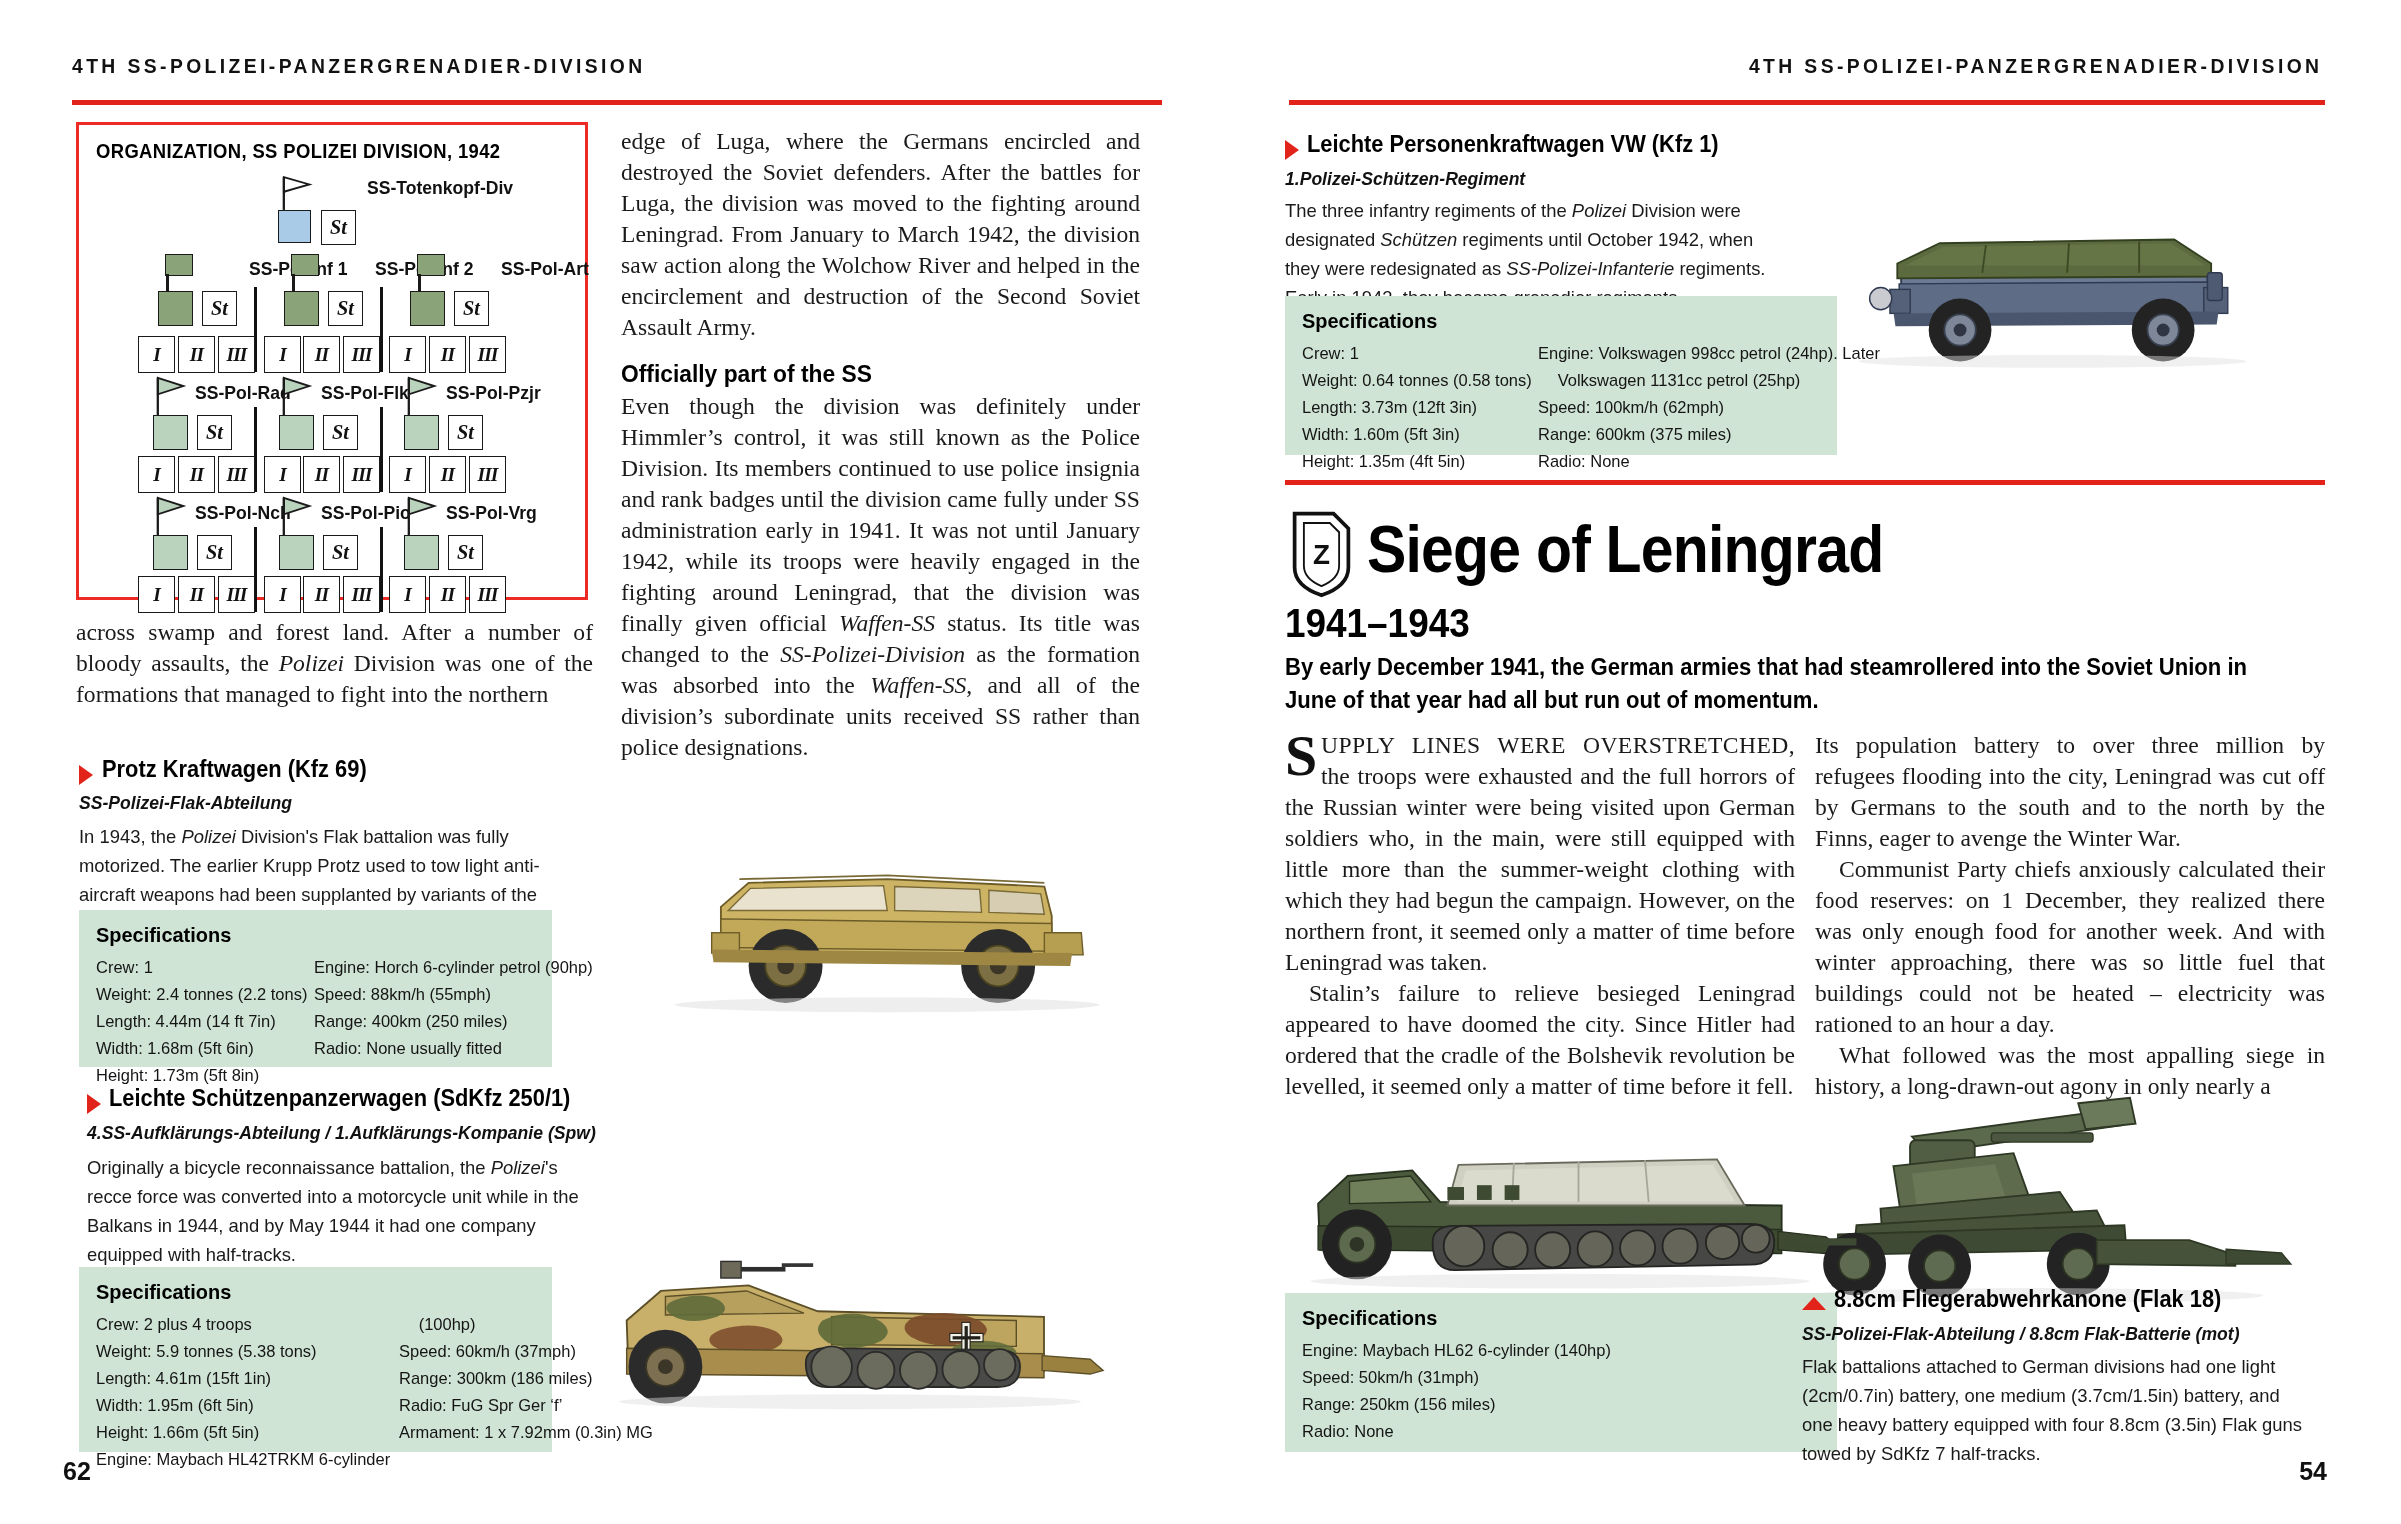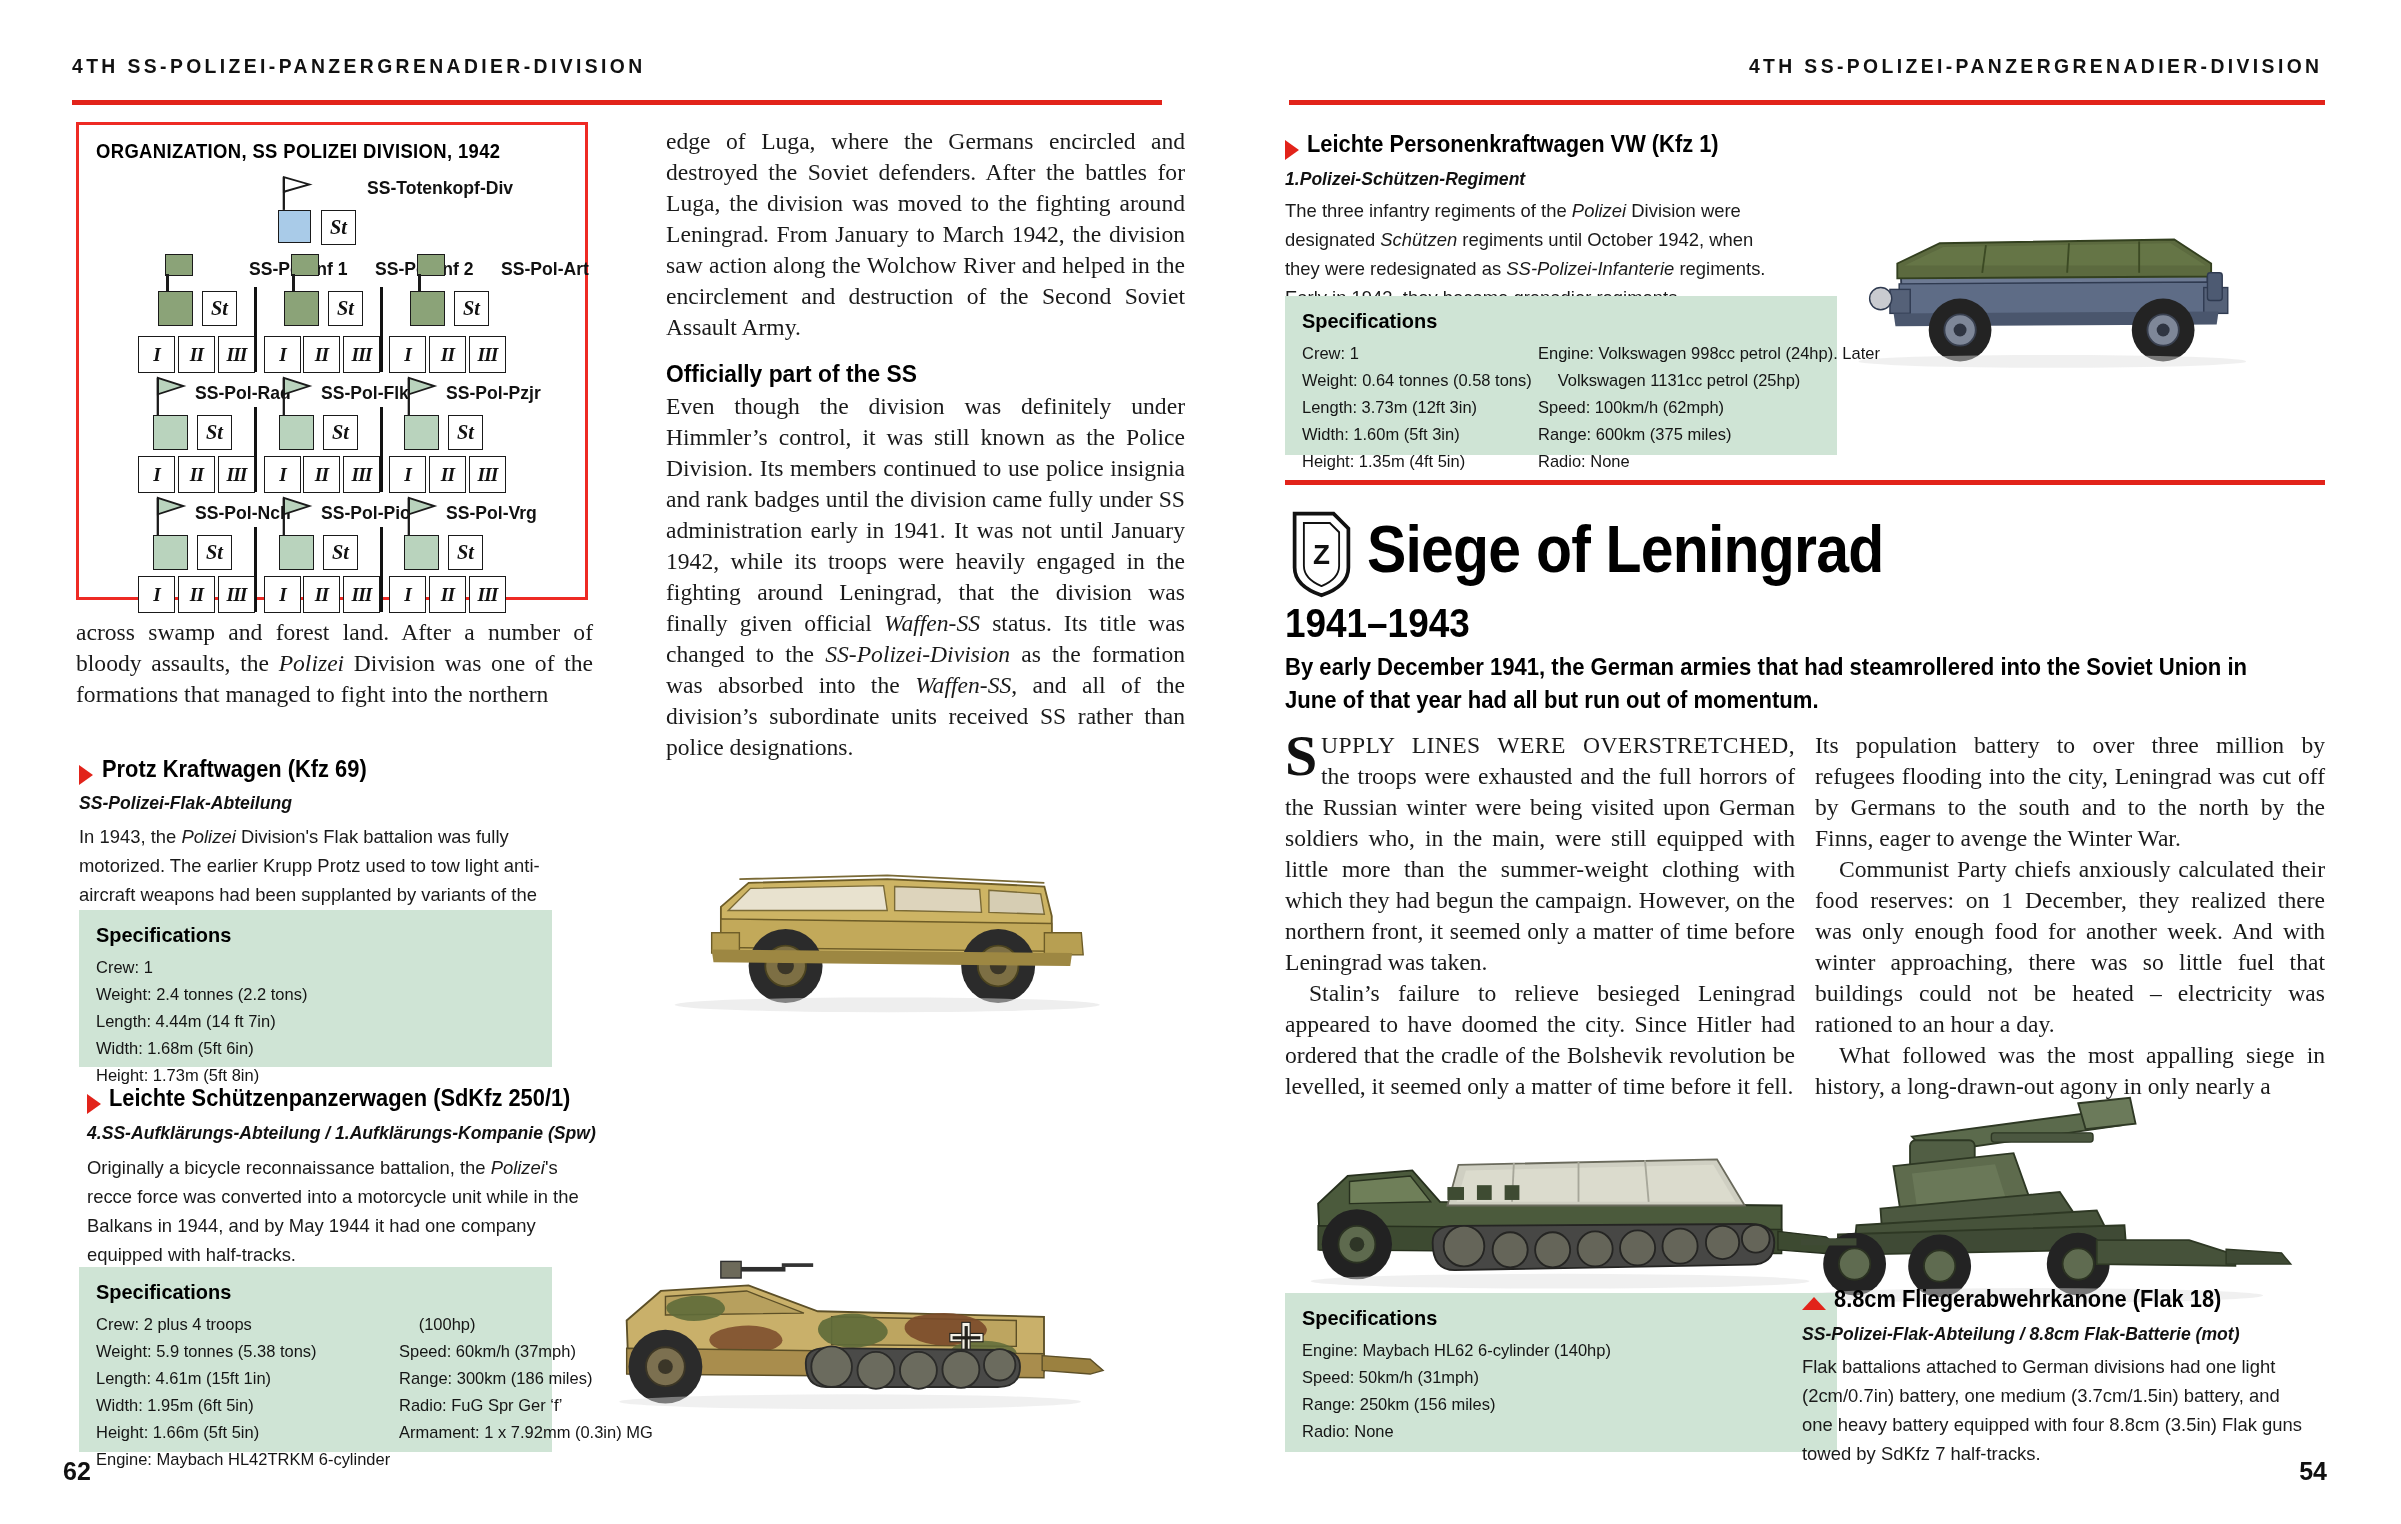--- a/index.html
+++ b/index.html
@@ -225,21 +225,21 @@
       <div class="battbox" style="left:264px;top:451px;width:37px;height:37px;">III</div>
       <div class="battbox" style="left:310px;top:451px;width:37px;height:37px;">I</div>
       <div class="battbox" style="left:350px;top:451px;width:37px;height:37px;">II</div>
       <div class="battbox" style="left:390px;top:451px;width:37px;height:37px;">III</div>
     </div>
 
     <div class="serif-col" style="left:76px;top:617px;width:517px;">
       <p>across swamp and forest land. After a number of bloody assaults, the <em>Polizei</em> Division was one of the formations that managed to fight into the northern</p>
     </div>
 
-    <div class="serif-col" style="left:621px;top:126px;width:519px;margin-left:45px;">
+    <div class="serif-col" style="left:621px;top:126px;width:519px;">
       <p>edge of Luga, where the Germans encircled and destroyed the Soviet defenders. After the battles for Luga, the division was moved to the fighting around Leningrad. From January to March 1942, the division saw action along the Wolchow River and helped in the encirclement and destruction of the Second Soviet Assault Army.</p>
       <div class="subhead">Officially part of the SS</div>
       <p>Even though the division was definitely under Himmler’s control, it was still known as the Police Division. Its members continued to use police insignia and rank badges until the division came fully under SS administration early in 1941. It was not until January 1942, while its troops were heavily engaged in the fighting around Leningrad, that the division was finally given official <em>Waffen-SS</em> status. Its title was changed to the <em>SS-Polizei-Division</em> as the formation was absorbed into the <em>Waffen-SS</em>, and all of the division’s subordinate units received SS rather than police designations.</p>
     </div>
 
     <div class="tri-marker" style="left:79px;top:765px;"></div>
     <div class="vh-title" style="left:102px;top:756px;">Protz Kraftwagen (Kfz 69)</div>
     <div class="vh-sub" style="left:79px;top:792px;">SS-Polizei-Flak-Abteilung</div>
     <div class="vh-desc" style="left:79px;top:822px;width:519px;">In 1943, the <em>Polizei</em> Division's Flak battalion was fully motorized. The earlier Krupp Protz used to tow light anti-aircraft weapons had been supplanted by variants of the <em>Wehrmacht</em>'s standard heavy car.</div>
 
@@ -266,20 +266,26 @@
 
     <div class="spec" style="left:79px;top:910px;width:473px;height:157px;">
       <h4>Specifications</h4>
       <div class="cols">
         <div class="c">
           <div class="line">Crew: 1</div>
           <div class="line">Weight: 2.4 tonnes (2.2 tons)</div>
           <div class="line">Length: 4.44m (14 ft 7in)</div>
           <div class="line">Width: 1.68m (5ft 6in)</div>
           <div class="line">Height: 1.73m (5ft 8in)</div>
+        </div>
+        <div class="c2">
+          <div class="line">Engine: Horch 6-cylinder petrol (90hp)</div>
+          <div class="line">Speed: 88km/h (55mph)</div>
+          <div class="line">Range: 400km (250 miles)</div>
+          <div class="line">Radio: None usually fitted</div>
         </div>
       </div>
     </div>
 
     <div class="tri-marker" style="left:87px;top:1094px;"></div>
     <div class="vh-title" style="left:109px;top:1085px;">Leichte Schützenpanzerwagen (SdKfz 250/1)</div>
     <div class="vh-sub" style="left:87px;top:1122px;">4.SS-Aufklärungs-Abteilung / 1.Aufklärungs-Kompanie (Spw)</div>
     <div class="vh-desc" style="left:87px;top:1153px;width:510px;">Originally a bicycle reconnaissance battalion, the <em>Polizei</em>'s recce force was converted into a motorcycle unit while in the Balkans in 1944, and by May 1944 it had one company equipped with half-tracks.</div>
 
     <svg class="art" style="left:610px;top:1182px;" width="591" height="277" viewBox="0 0 640 300">

